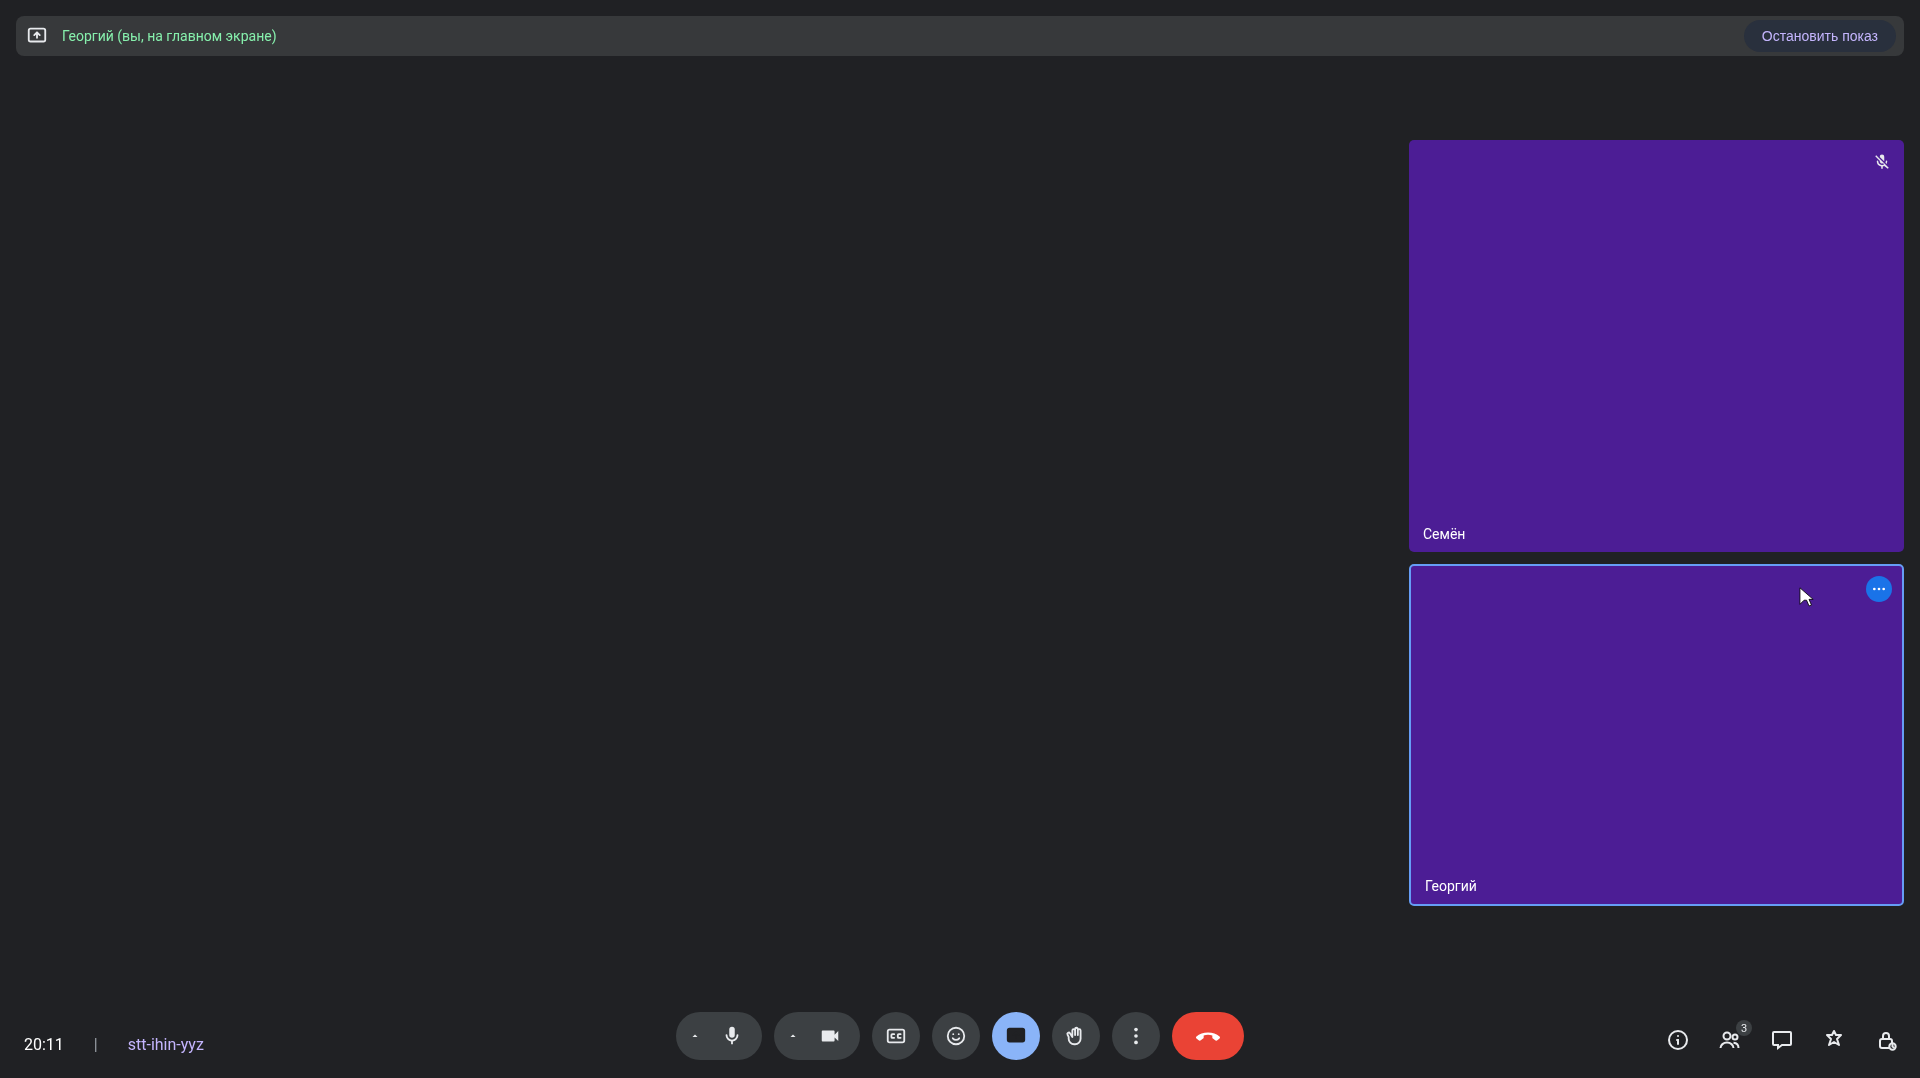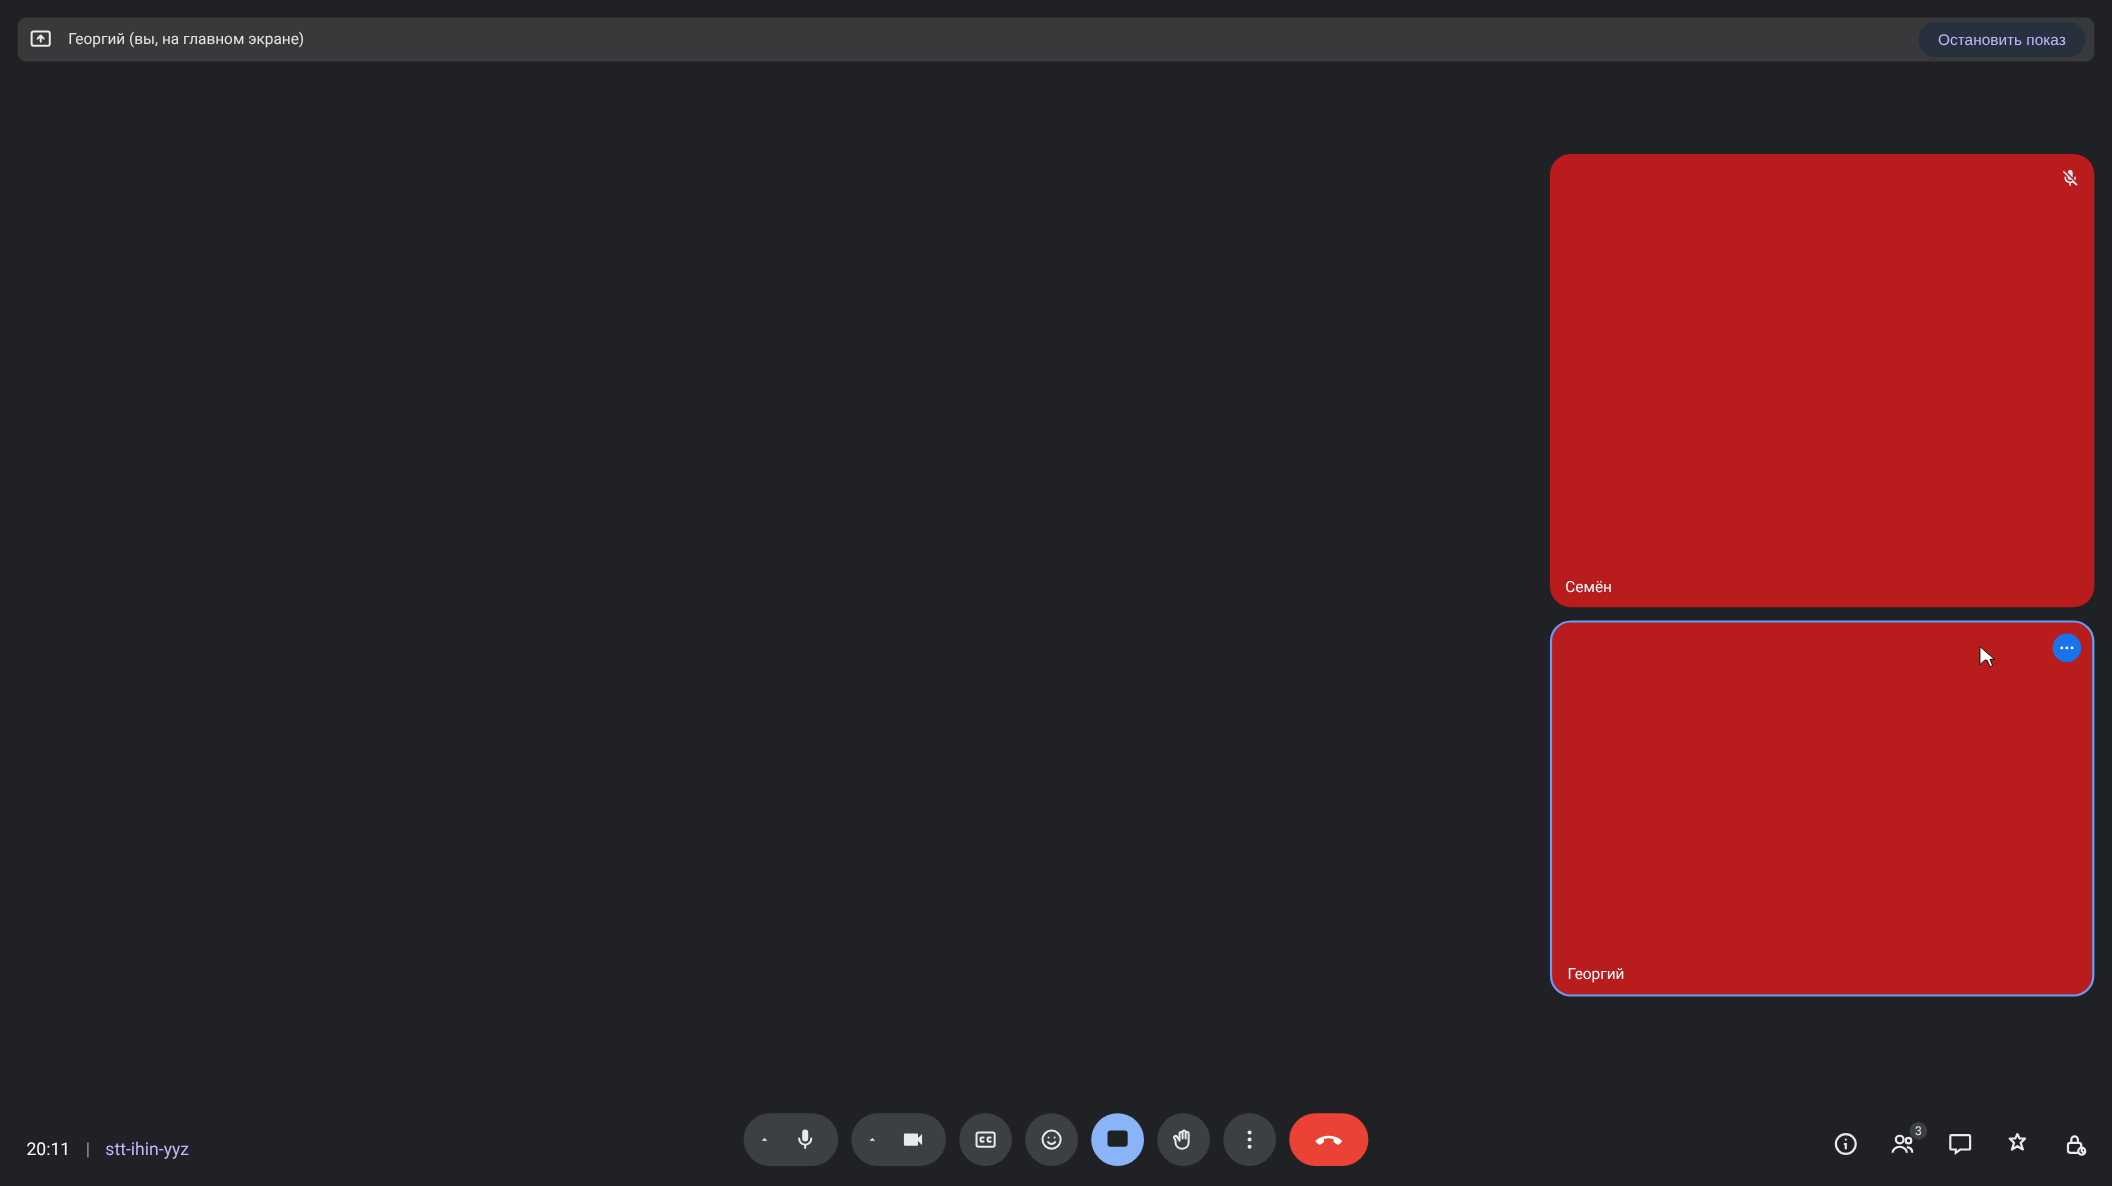--- a/index.html
+++ b/index.html
@@ -22,38 +22,38 @@
     align-items: center;
     padding: 0 8px 0 10px;
   }
   .present-bar .screen-icon {
     width: 22px; height: 22px;
     margin-right: 14px;
     display:flex;align-items:center;justify-content:center;
   }
   .present-bar .presenter-label {
     font-size: 14px;
-    color: #e5e5e5;
+    color: #86efac;
   }
   .stop-btn {
     margin-left: auto;
     background: #29303d;
     color: #c4b5fd;
     border: none;
     font-size: 14px;
     padding: 8px 18px;
     border-radius: 18px;
     cursor: pointer;
   }
 
   
   .tile {
     position: absolute;
-    background: #b91c1c;
-    border-radius: 19px;
+    background: #4c1d95;
+    border-radius: 5px;
   }
   .tile .name {
     position: absolute;
     left: 14px;
     bottom: 10px;
     font-size: 14px;
     color: #fff;
   }
   .tile .muted-ic {
     position: absolute;
@@ -84,21 +84,21 @@
     pointer-events:none;
   }
 
   
   .bottom-left {
     position: absolute;
     left: 24px;
     bottom: 24px;
     display: flex;
     align-items: center;
-    gap: 14px;
+    gap: 30px;
     font-size: 16px;
     color: #fff;
   }
   .bottom-left .sep { color:#9aa0a6; }
   .meeting-code { color:#c4b5fd; }
 
   .controls {
     position: absolute;
     bottom: 18px;
     left: 50%;

